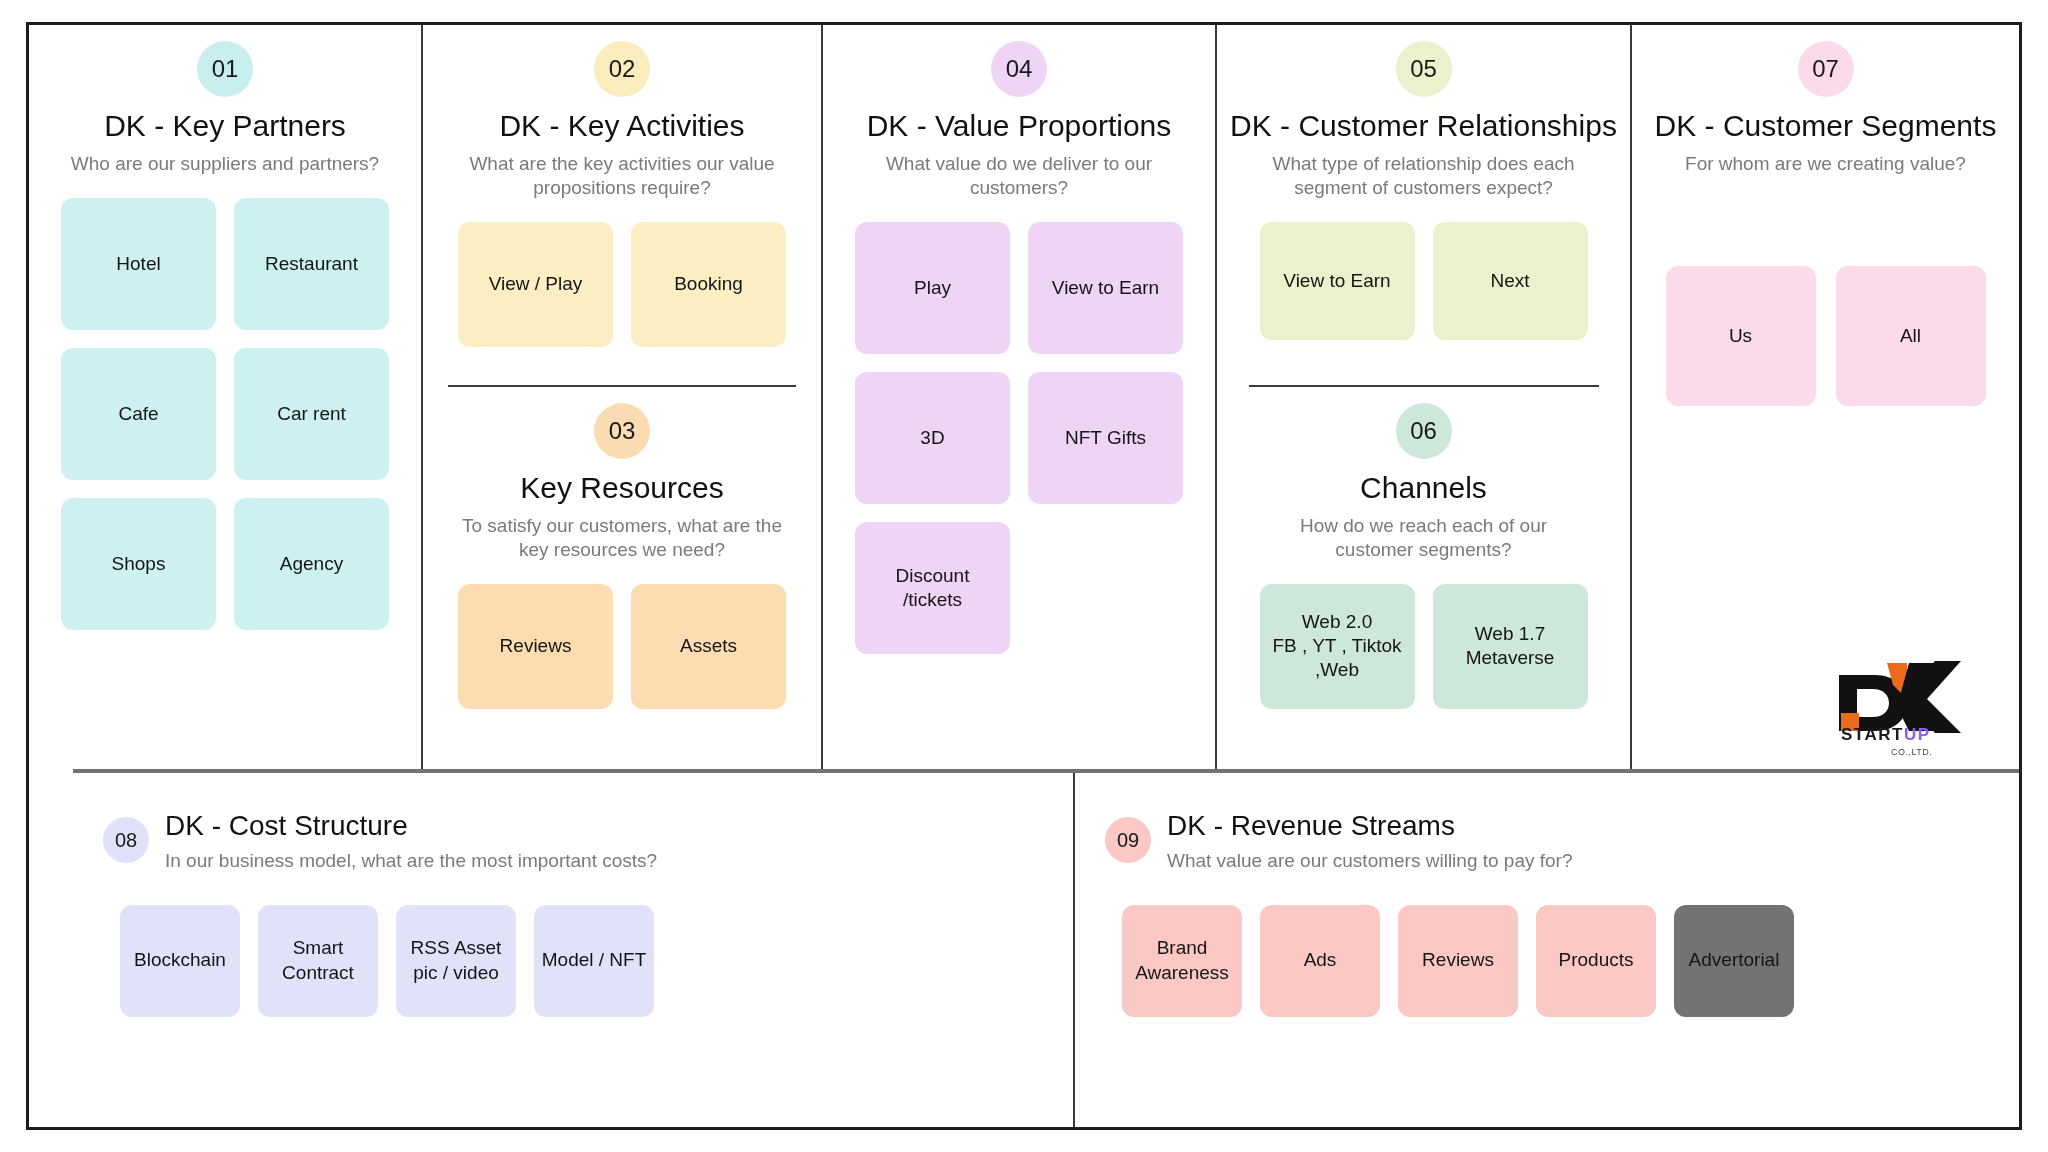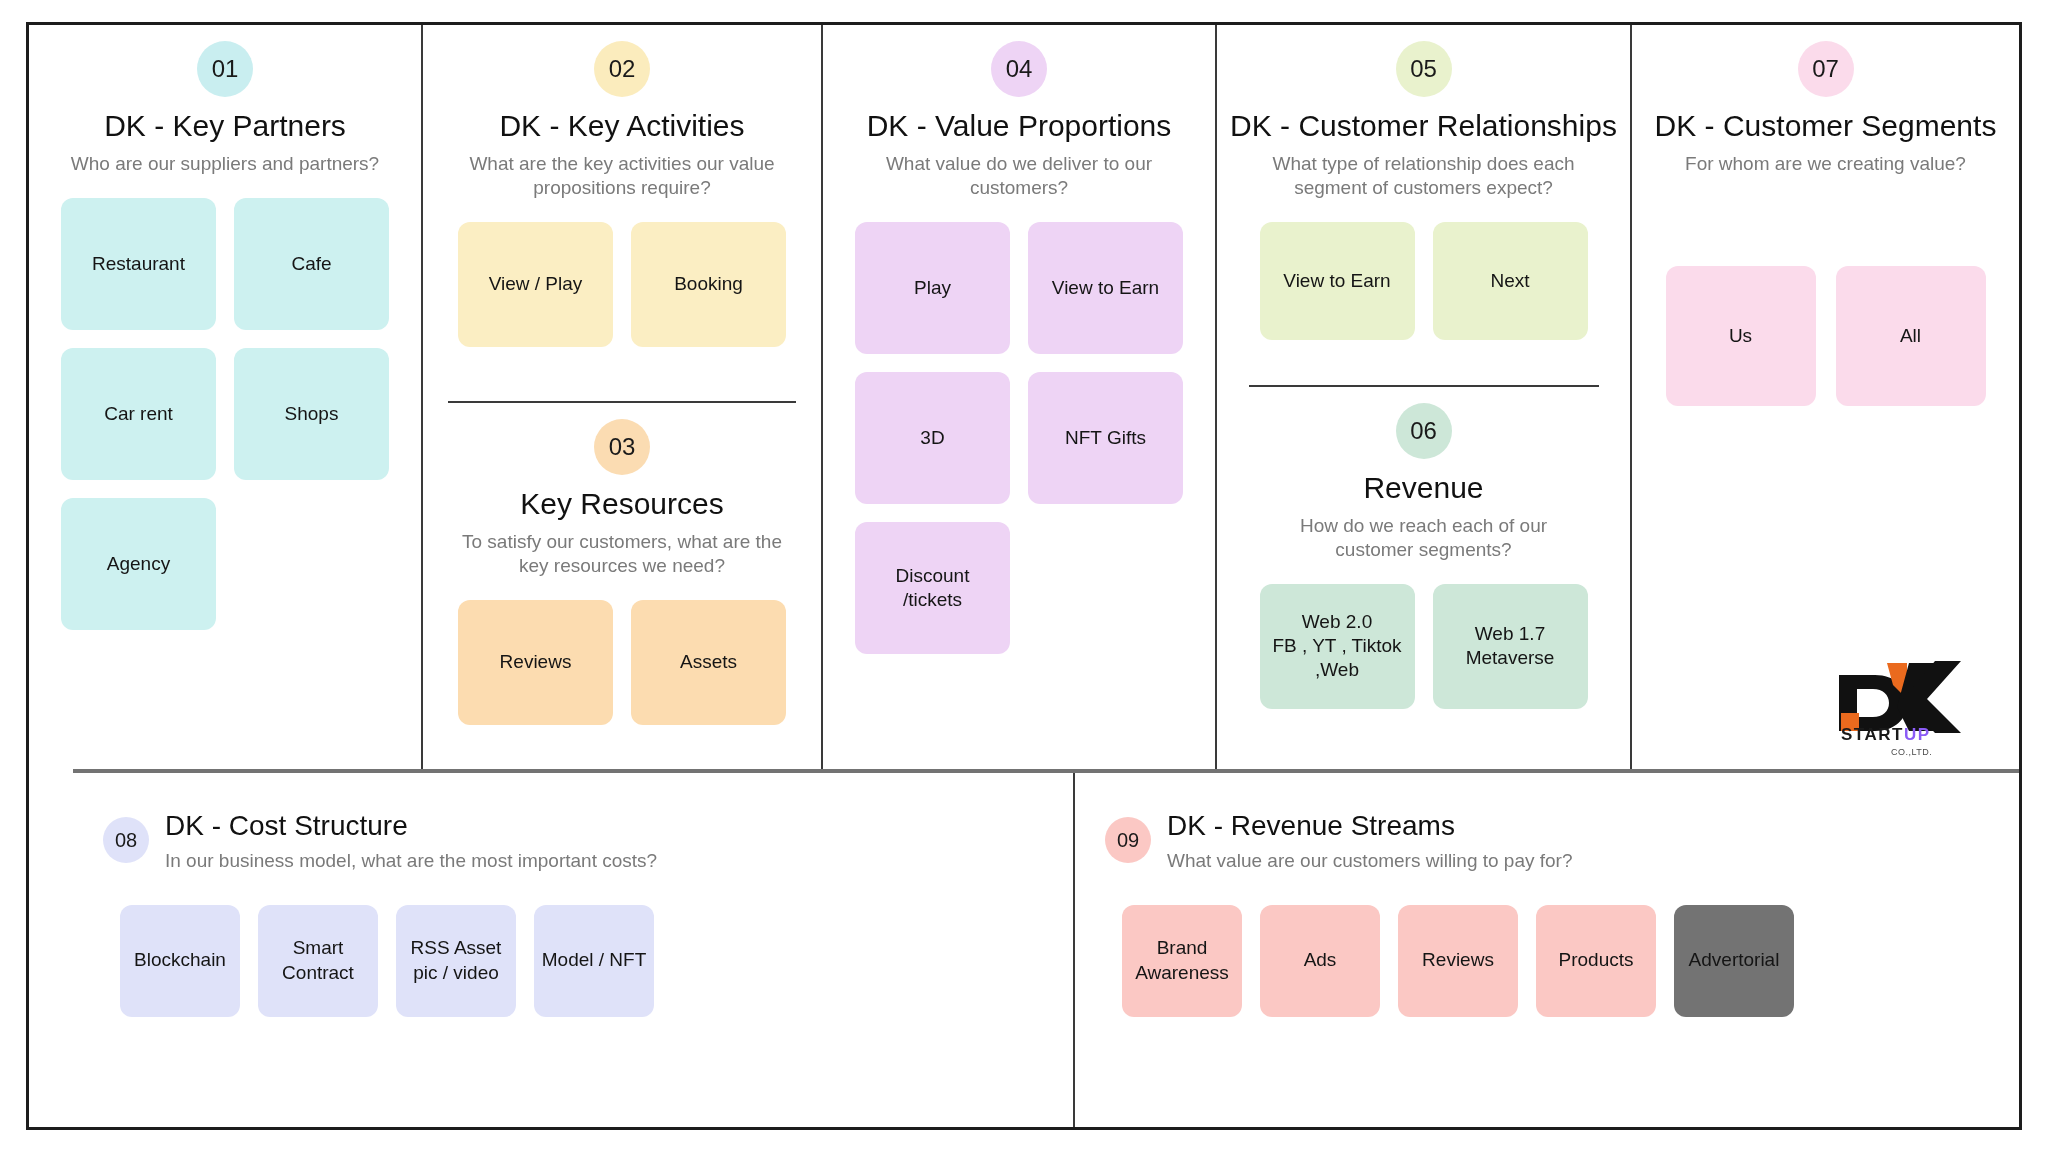--- a/index.html
+++ b/index.html
@@ -53,21 +53,21 @@
     display: flex;
     flex-direction: column;
     align-items: center;
     padding: 0 10px;
     overflow: hidden;
   }
   .vdiv { border-left: 2px solid #3a3a3a; }
   .hdiv { border-top: 2px solid #3a3a3a; }
 
   .col-kp   { width: 392px; }
-  .col-ka   { width: 400px; display:flex; flex-direction:column; padding:0;gap:16px; }
+  .col-ka   { width: 400px; display:flex; flex-direction:column; padding:0; }
   .col-vp   { width: 394px; }
   .col-cr   { width: 415px; display:flex; flex-direction:column; padding:0; }
   .col-cs   { flex: 1 1 auto; }
 
   
   .num-badge {
     width: 56px;
     height: 56px;
     border-radius: 50%;
     display: flex;
@@ -211,20 +211,21 @@
 <div id="canvas-root">
   <div class="bmc-frame">
 
     <div class="top-row">
 
       <div class="panel col-kp">
         <div class="num-badge" style="background:#c9eef0">01</div>
         <div class="panel-title">DK - Key Partners</div>
         <div class="panel-sub" style="max-width:330px">Who are our suppliers and partners?</div>
         <div class="cards">
+          <div class="card h132" style="background:#cdf1f0">Hotel</div>
           <div class="card h132" style="background:#cdf1f0">Restaurant</div>
           <div class="card h132" style="background:#cdf1f0">Cafe</div>
           <div class="card h132" style="background:#cdf1f0">Car rent</div>
           <div class="card h132" style="background:#cdf1f0">Shops</div>
           <div class="card h132" style="background:#cdf1f0">Agency</div>
         </div>
       </div>
 
       <div class="panel col-ka vdiv">
 
@@ -270,21 +271,21 @@
           <div class="panel-title">DK - Customer Relationships</div>
           <div class="panel-sub" style="max-width:360px">What type of relationship does each segment of customers expect?</div>
           <div class="cards">
             <div class="card h118" style="background:#e9f2cd">View to Earn</div>
             <div class="card h118" style="background:#e9f2cd">Next</div>
           </div>
         </div>
 
         <div class="subpanel hdiv" style="flex:1 1 auto">
           <div class="num-badge" style="background:#cde7d8">06</div>
-          <div class="panel-title">Revenue</div>
+          <div class="panel-title">Channels</div>
           <div class="panel-sub" style="max-width:330px">How do we reach each of our customer segments?</div>
           <div class="cards">
             <div class="card h125" style="background:#cde7d8">Web 2.0
 FB , YT , Tiktok
 ,Web</div>
             <div class="card h125" style="background:#cde7d8">Web 1.7
 Metaverse</div>
           </div>
         </div>
       </div>

